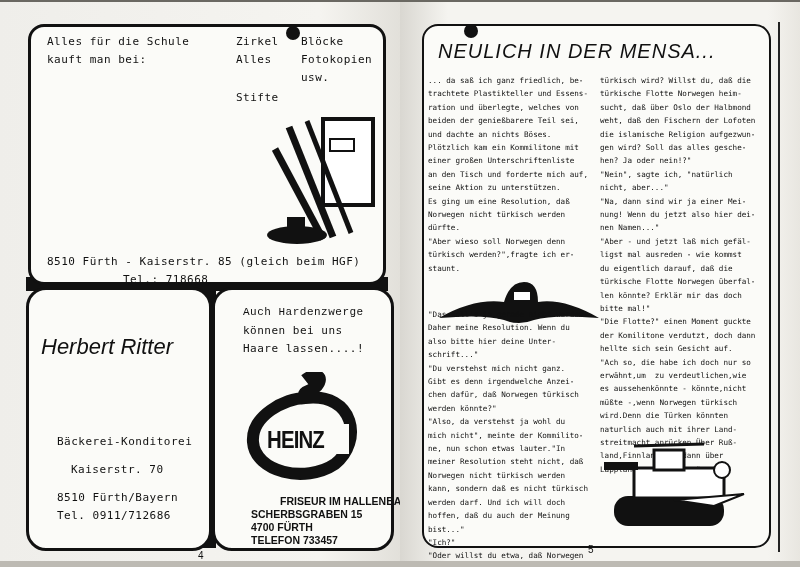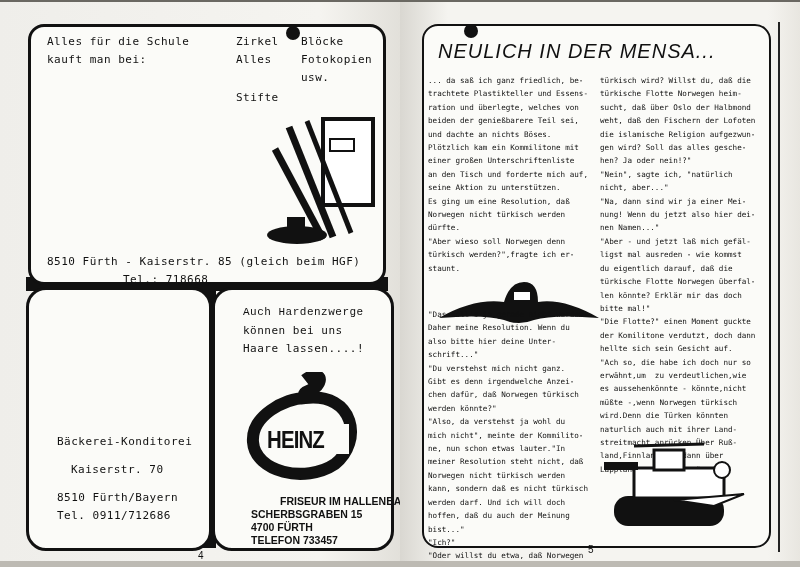--- a/index.html
+++ b/index.html
@@ -59,20 +59,21 @@
       <line x1="16" y1="40" x2="64" y2="130" stroke="#111" stroke-width="7"></line>
       <ellipse cx="38" cy="126" rx="30" ry="9" fill="#111"></ellipse>
       <rect x="28" y="108" width="18" height="14" fill="#111"></rect>
     </svg>
     <div class="pos mono" style="left:16px;top:228px;">8510 Fürth - Kaiserstr. 85 (gleich beim HGF)</div>
     <div class="pos mono" style="left:92px;top:246px;">Tel.: 718668</div>
   </div>
   <div class="hole" style="left:286px;top:24px;"></div>
 
   <div class="ad ad-ritter">
+    <div class="pos ritter-name" style="left:12px;top:44px;">Herbert Ritter</div>
     <div class="pos mono" style="left:28px;top:145px;">Bäckerei-Konditorei</div>
     <div class="pos mono" style="left:42px;top:173px;">Kaiserstr. 70</div>
     <div class="pos mono" style="left:28px;top:201px;">8510 Fürth/Bayern</div>
     <div class="pos mono" style="left:28px;top:219px;">Tel. 0911/712686</div>
   </div>
 
   <div class="ad ad-heinz">
     <div class="pos mono" style="left:28px;top:16px;font-family:Liberation Mono, monospace;">Auch Hardenzwerge</div>
     <div class="pos mono" style="left:28px;top:34px;">können bei uns</div>
     <div class="pos mono" style="left:28px;top:52px;">Haare lassen....!</div>

